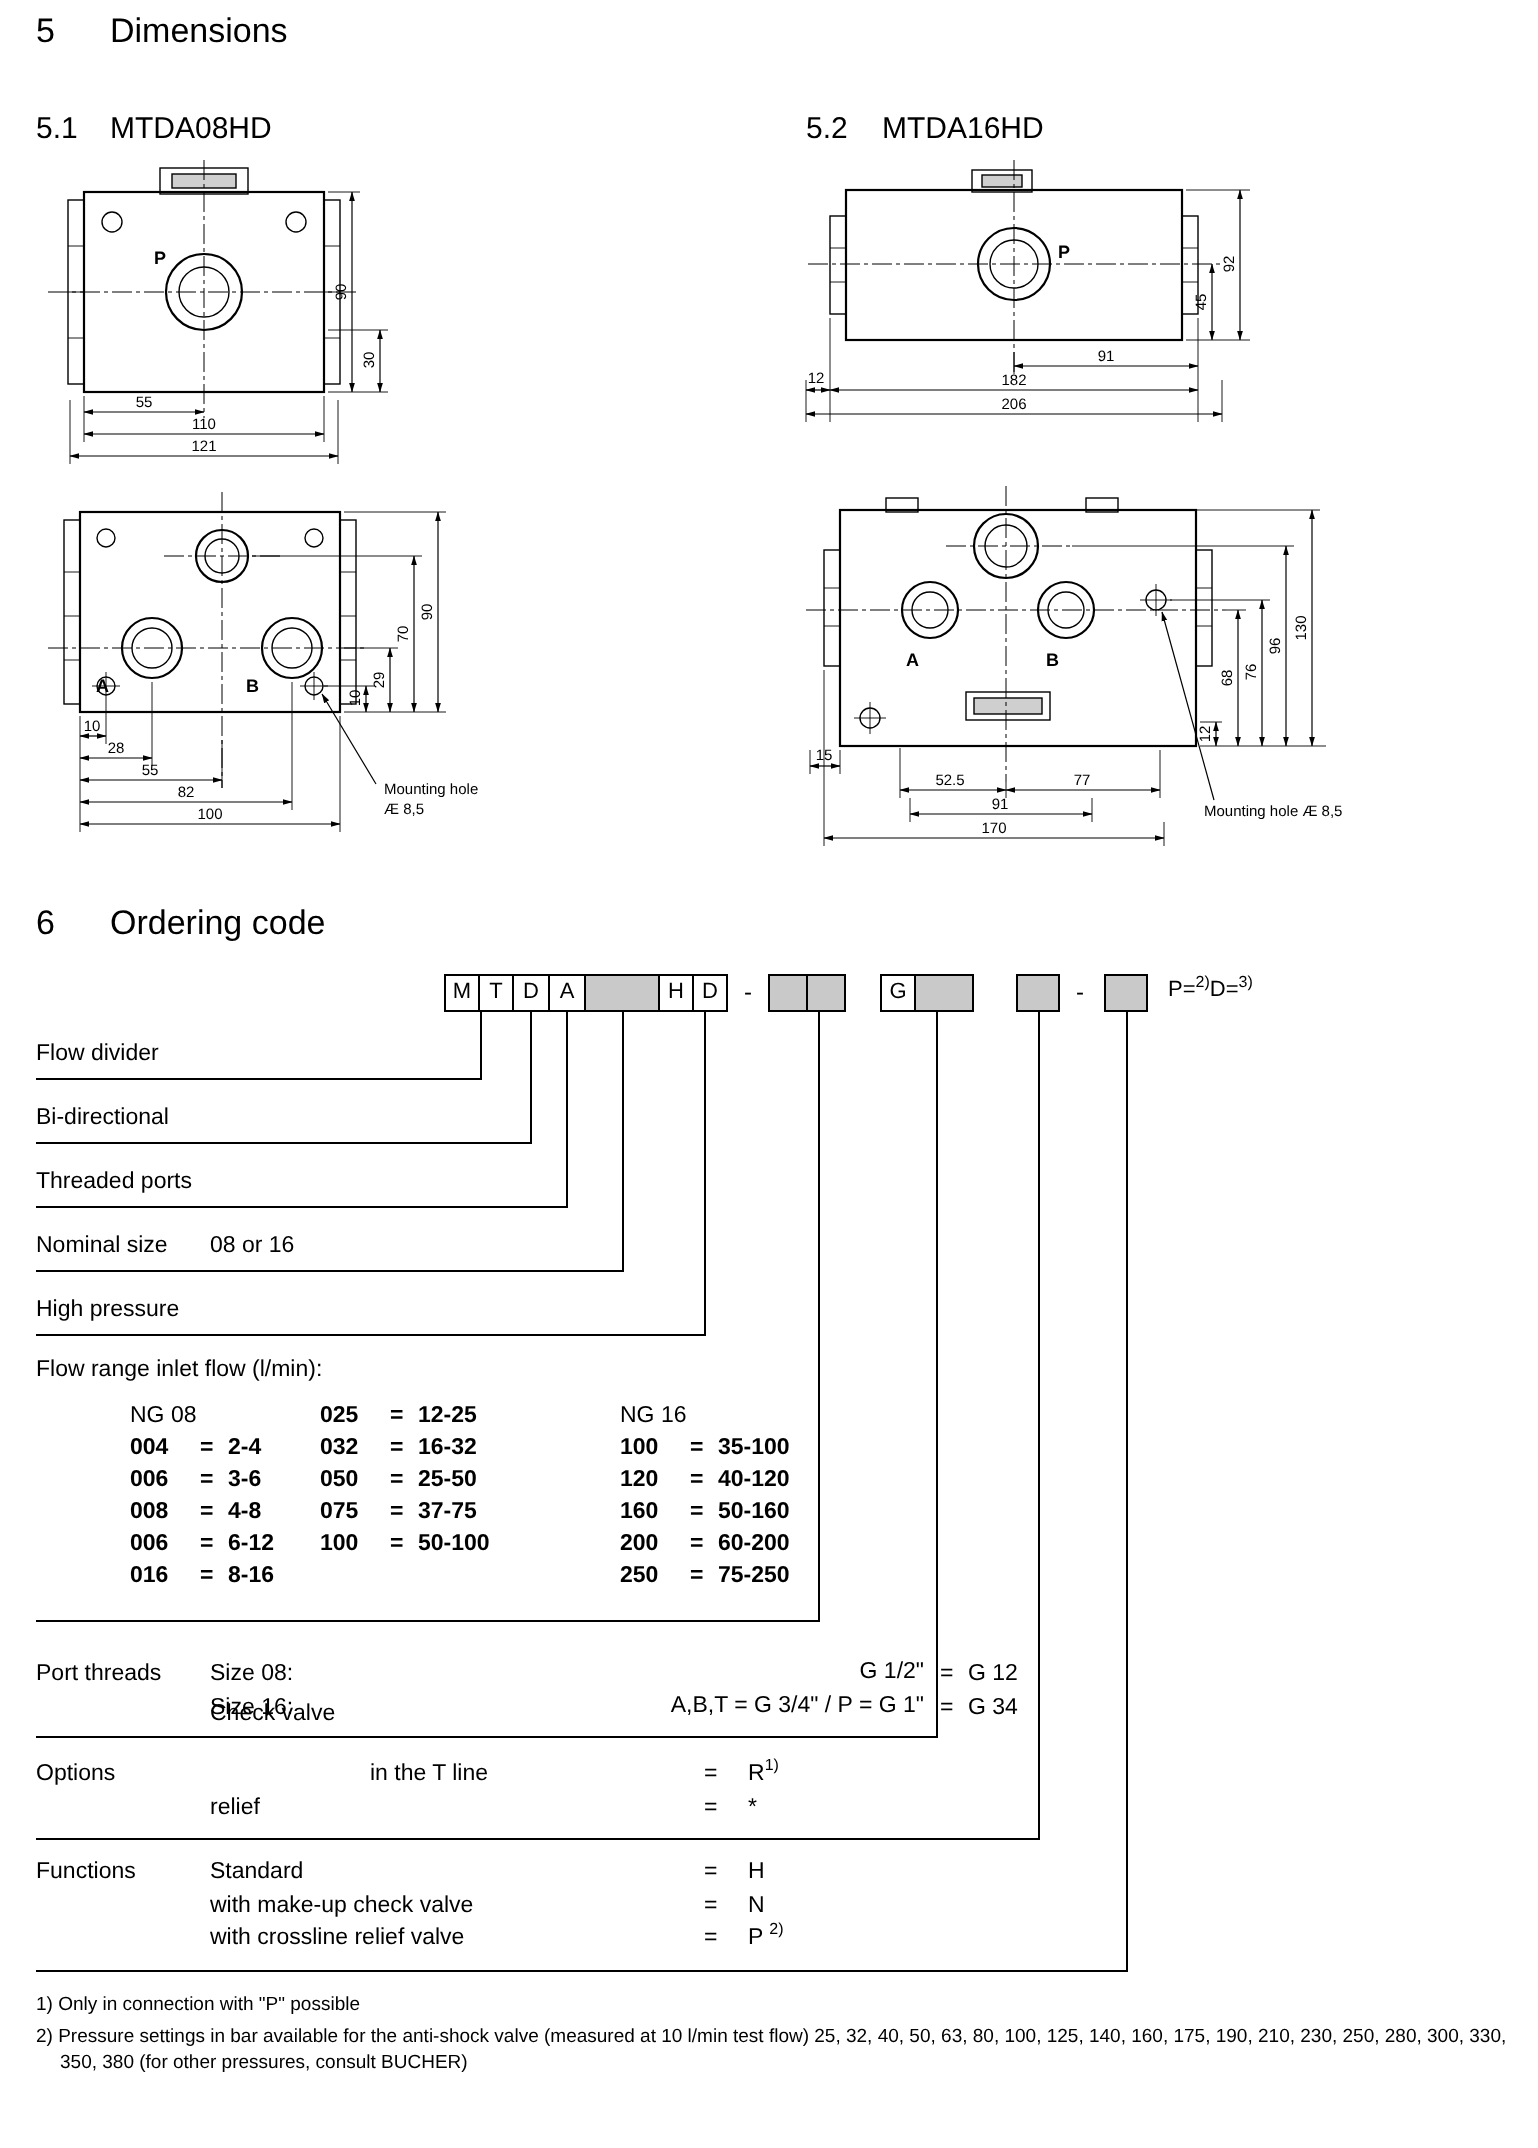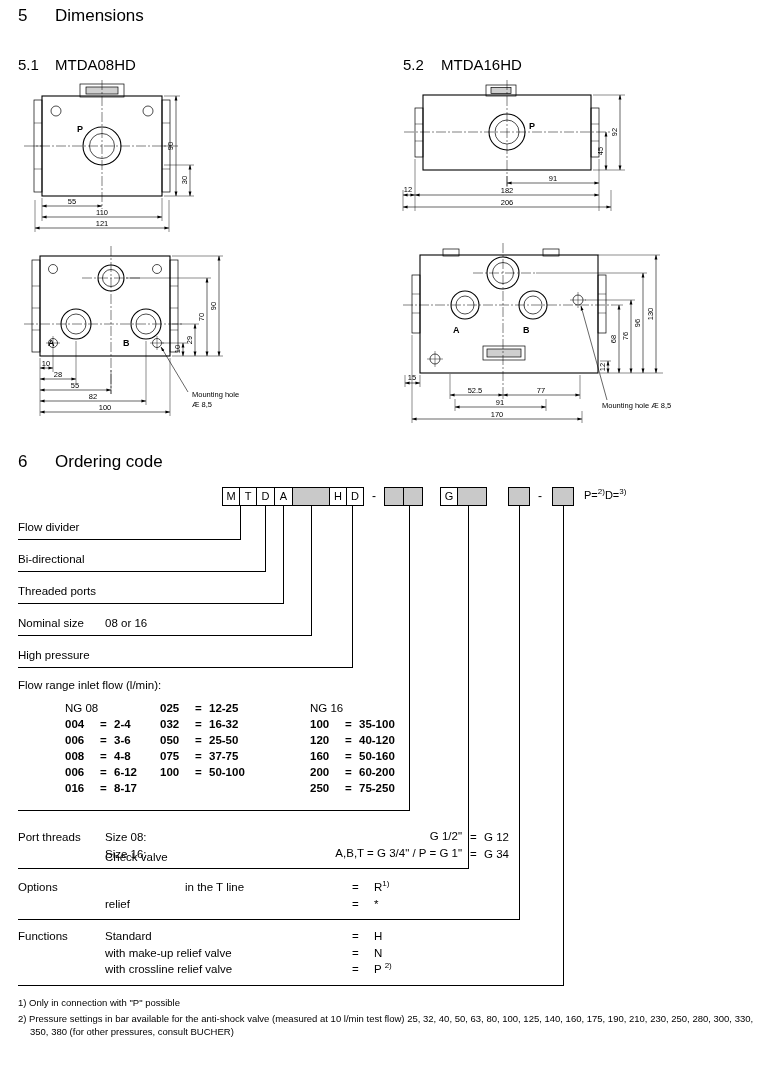--- a/index.html
+++ b/index.html
@@ -359,21 +359,21 @@
   <span class="txt" style="left:18px;top:678px">Flow range inlet flow (l/min):</span>
 
   <span class="txt" style="left:65px;top:701px">NG 08</span>
   <span class="txt" style="left:310px;top:701px">NG 16</span>
 
   <div class="abs" style="left:65px;top:718px">
     <div class="fr"><span class="fc">004</span><span class="fe">=</span><span>2-4</span></div>
     <div class="fr"><span class="fc">006</span><span class="fe">=</span><span>3-6</span></div>
     <div class="fr"><span class="fc">008</span><span class="fe">=</span><span>4-8</span></div>
     <div class="fr"><span class="fc">006</span><span class="fe">=</span><span>6-12</span></div>
-    <div class="fr"><span class="fc">016</span><span class="fe">=</span><span>8-17</span></div>
+    <div class="fr"><span class="fc">016</span><span class="fe">=</span><span>8-16</span></div>
   </div>
   <div class="abs" style="left:160px;top:702px">
     <div class="fr"><span class="fc">025</span><span class="fe">=</span><span>12-25</span></div>
     <div class="fr"><span class="fc">032</span><span class="fe">=</span><span>16-32</span></div>
     <div class="fr"><span class="fc">050</span><span class="fe">=</span><span>25-50</span></div>
     <div class="fr"><span class="fc">075</span><span class="fe">=</span><span>37-75</span></div>
     <div class="fr"><span class="fc">100</span><span class="fe">=</span><span>50-100</span></div>
   </div>
   <div class="abs" style="left:310px;top:718px">
     <div class="fr"><span class="fc">100</span><span class="fe">=</span><span>35-100</span></div>
@@ -399,21 +399,21 @@
   <span class="txt" style="left:352px;top:880px">=</span>
   <span class="txt" style="left:374px;top:880px"><span>R</span><sup>1)</sup></span>
   <span class="txt" style="left:105px;top:897px">relief</span>
   <span class="txt" style="left:352px;top:897px">=</span>
   <span class="txt" style="left:374px;top:897px">*</span>
 
   <span class="txt" style="left:18px;top:929px">Functions</span>
   <span class="txt" style="left:105px;top:929px">Standard</span>
   <span class="txt" style="left:352px;top:929px">=</span>
   <span class="txt" style="left:374px;top:929px">H</span>
-  <span class="txt" style="left:105px;top:946px">with make-up relief valve</span>
+  <span class="txt" style="left:105px;top:946px">with make-up check valve</span>
   <span class="txt" style="left:352px;top:946px">=</span>
   <span class="txt" style="left:374px;top:946px">N</span>
   <span class="txt" style="left:105px;top:962px">with crossline relief valve</span>
   <span class="txt" style="left:352px;top:962px">=</span>
   <span class="txt" style="left:374px;top:962px"><span>P</span> <sup>2)</sup></span>
 
   <div class="fn" style="left:18px;top:996px">1) Only in connection with "P" possible</div>
   <div class="fn wrap" style="left:18px;top:1012px;width:742px">2) Pressure settings in bar available for the anti-shock valve (measured at 10 l/min test flow) 25, 32, 40, 50, 63, 80, 100, 125, 140, 160, 175, 190, 210, 230, 250, 280, 300, 330, 350, 380 (for other pressures, consult BUCHER)</div>
 
 </div>

